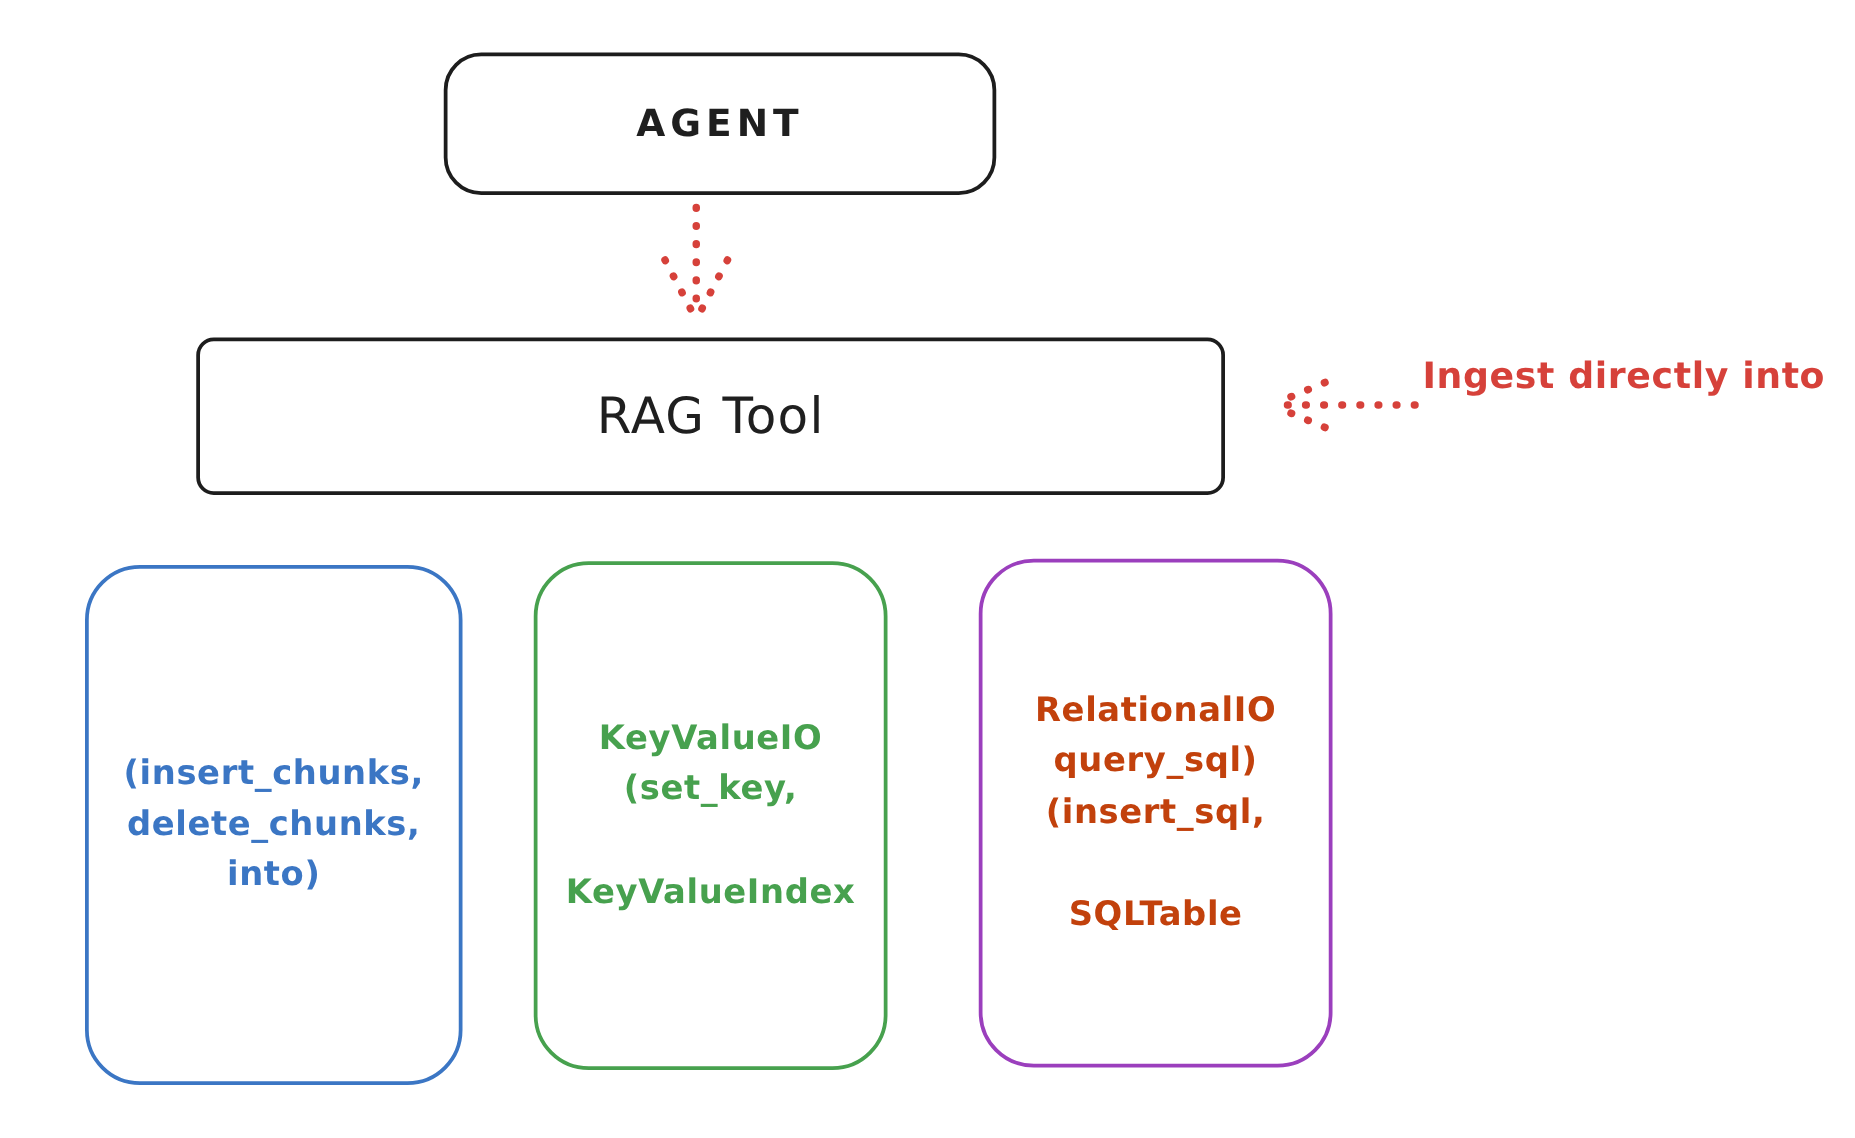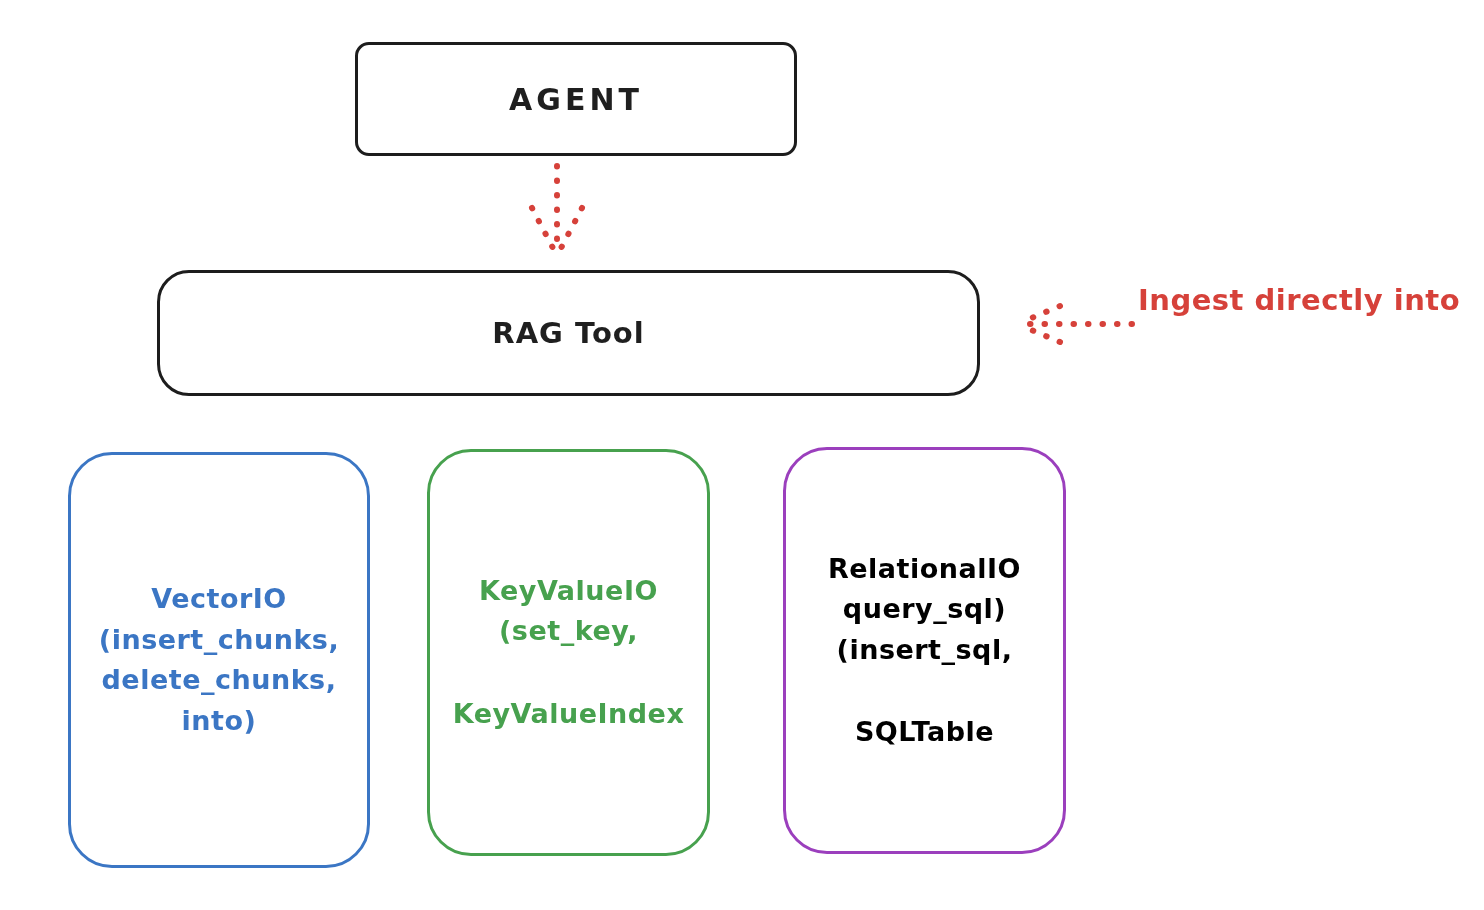--- a/index.html
+++ b/index.html
@@ -24,31 +24,31 @@
     justify-content: center;
     text-align: center;
   }
   .black-box {
     border: 3.5px solid #1d1d1d;
     color: #1f1f1f;
   }
   #agent-box {
     left: 355px; top: 42px;
     width: 442px; height: 114px;
-    border-radius: 14px;
+    border-radius: 30px;
     font-size: 30px;
     font-weight: 700;
     letter-spacing: 4px;
   }
   #rag-tool-box {
     left: 157px; top: 270px;
     width: 823px; height: 126px;
-    border-radius: 32px;
-    font-size: 29px;
-    font-weight: 700;
+    border-radius: 14px;
+    font-size: 40px;
+    font-weight: 400;
     letter-spacing: 1px;
   }
   .component-box {
     border-radius: 44px;
     border-style: solid;
     border-width: 3.5px;
     flex-direction: column;
     font-weight: 600;
     font-size: 27px;
     line-height: 1.5;
@@ -63,21 +63,21 @@
   #keyvalue-box {
     left: 427px; top: 449px;
     width: 283px; height: 407px;
     border-color: #47a14e;
     color: #47a14e;
   }
   #relational-box {
     left: 783px; top: 447px;
     width: 283px; height: 407px;
     border-color: #9b3fbd;
-    color: #000000;
+    color: #c2410c;
   }
   .component-footer {
     margin-top: 42px;
   }
   .arrow-svg {
     position: absolute;
   }
   #annotation {
     position: absolute;
     left: 1138px; top: 282px;
@@ -117,21 +117,20 @@
       <line x1="48" y1="6" x2="10" y2="22"></line>
       <line x1="48" y1="42" x2="10" y2="26"></line>
     </g>
   </svg>
 
   <div id="annotation">
     <div>Ingest directly into</div>
   </div>
 
   <div id="vector-box" class="sketch-box component-box">
-    <div>VectorIO</div>
     <div>(insert_chunks,</div>
     <div>delete_chunks,</div>
     <div>into)</div>
   </div>
 
   <div id="keyvalue-box" class="sketch-box component-box">
     <div>KeyValueIO</div>
     <div>(set_key,</div>
     <div class="component-footer">KeyValueIndex</div>
   </div>

